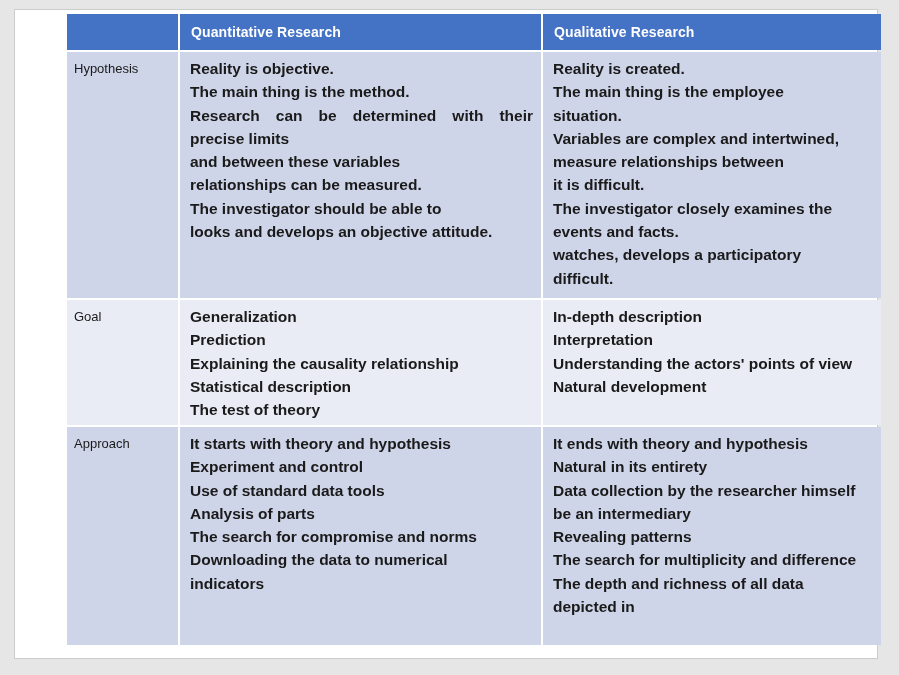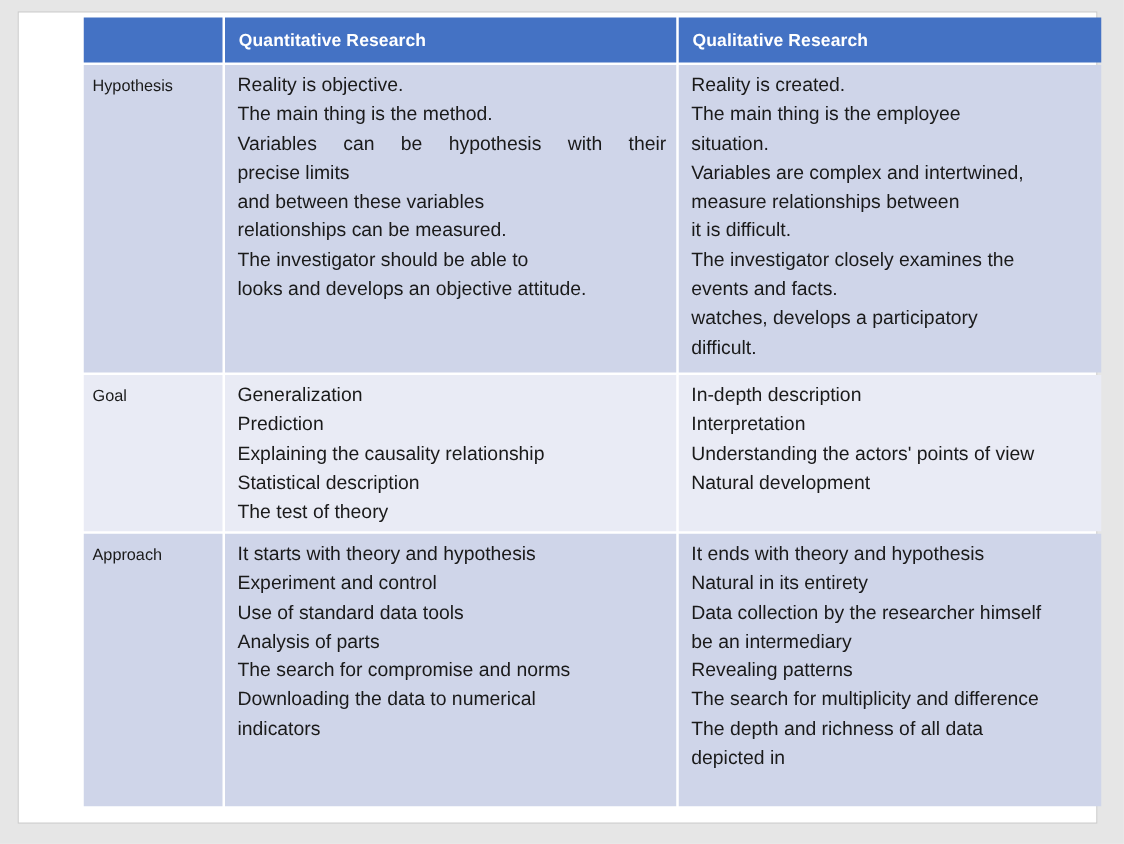--- a/index.html
+++ b/index.html
@@ -54,20 +54,21 @@
   }
   .label-cell {
     font-size: 13px;
     padding: 8px 4px 16px 7px;
     line-height: 17px;
   }
   .body-cell {
     font-size: 15.5px;
     line-height: 23.3px;
     padding: 5px 8px 0 10px;
+    font-weight: bold;
   }
   .row-dark { background: var(--row-dark); }
   .row-light { background: var(--row-light); }
   .line { white-space: nowrap; }
   .line.justified {
     white-space: normal;
     text-align: justify;
     text-align-last: justify;
   }
 </style>
@@ -78,21 +79,21 @@
   <div class="doc-table">
 
     <div class="cell hcell"></div>
     <div class="cell hcell">Quantitative Research</div>
     <div class="cell hcell">Qualitative Research</div>
 
     <div class="cell label-cell row-dark">Hypothesis</div>
     <div class="cell body-cell row-dark">
         <div class="line">Reality is objective.</div>
         <div class="line">The main thing is the method.</div>
-        <div class="line justified">Variables can be hypothesis with their</div>
+        <div class="line justified">Research can be determined with their</div>
         <div class="line">precise limits</div>
         <div class="line">and between these variables</div>
         <div class="line">relationships can be measured.</div>
         <div class="line">The investigator should be able to</div>
         <div class="line">looks and develops an objective attitude.</div>
       </div>
     <div class="cell body-cell row-dark">
         <div class="line">Reality is created.</div>
         <div class="line">The main thing is the employee</div>
         <div class="line">situation.</div>

